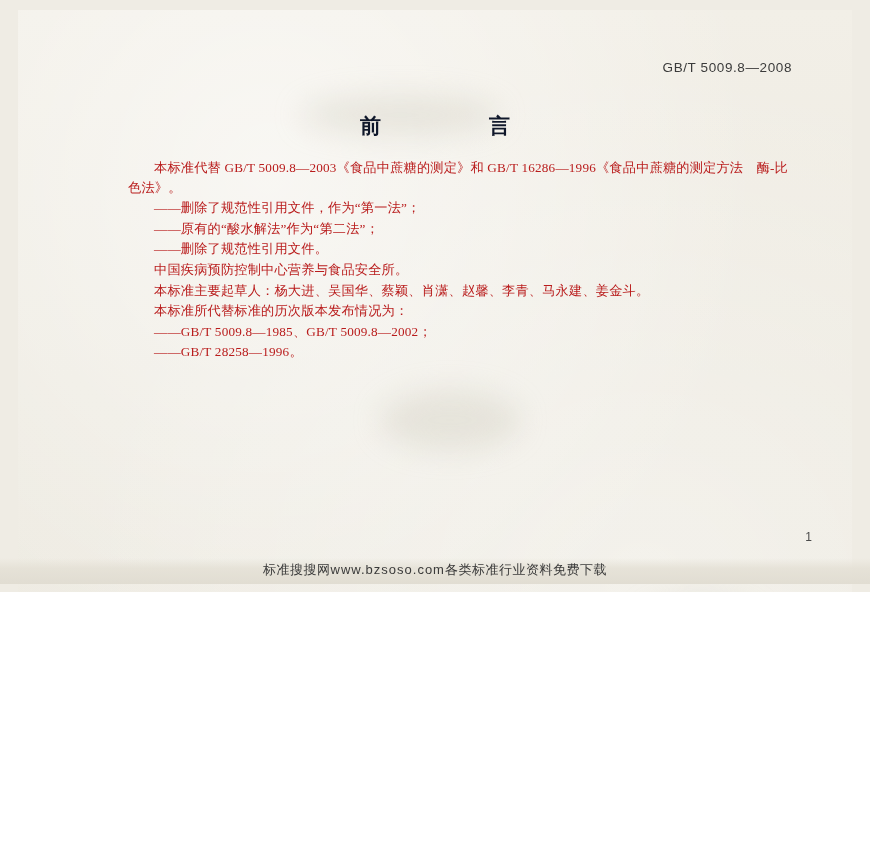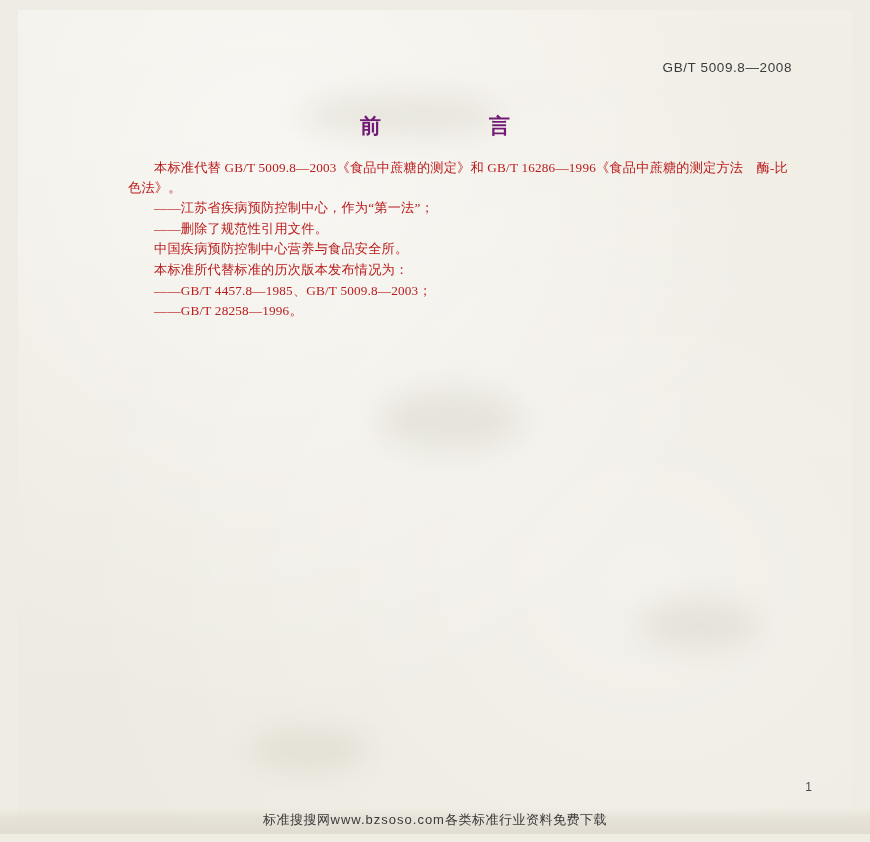--- a/index.html
+++ b/index.html
@@ -3,21 +3,21 @@
 <meta charset="utf-8">
 <style>
   html, body {
     margin: 0;
     padding: 0;
     background: #ffffff;
   }
   .page {
     position: relative;
     width: 870px;
-    height: 842px;
+    height: 592px;
     background: #efece4;
     overflow: hidden;
     font-family: "Liberation Serif", serif;
   }
   
   .paper {
     position: absolute;
     left: 18px;
     top: 10px;
     width: 834px;
@@ -44,21 +44,21 @@
     font-family: "Liberation Sans", sans-serif;
   }
   .doc-title {
     position: absolute;
     left: 0;
     right: 0;
     top: 112px;
     text-align: center;
     font-size: 21px;
     letter-spacing: 22px;
-    color: #701a75;
+    color: #0f172a;
     font-weight: bold;
     text-indent: 22px;
   }
   .body {
     position: absolute;
     left: 128px;
     top: 158px;
     width: 660px;
     color: #b91c1c;
     font-size: 13.2px;
@@ -116,25 +116,27 @@
   <div class="blotch" style="left:380px; top:390px; width:140px; height:60px;"></div>
   <div class="blotch" style="left:250px; top:730px; width:120px; height:40px;"></div>
   <div class="blotch" style="left:640px; top:600px; width:120px; height:50px;"></div>
 
   <div class="std-no">GB/T 5009.8—2008</div>
 
   <div class="doc-title">前　　言</div>
 
   <div class="body">
     <p class="p indent">本标准代替 GB/T 5009.8—2003《食品中蔗糖的测定》和 GB/T 16286—1996《食品中蔗糖的测定方法　酶-比色法》。</p>
-    <p class="p dash">——江苏省疾病预防控制中心，作为“第一法”；</p>
+    <p class="p dash">——删除了规范性引用文件，作为“第一法”；</p>
+    <p class="p dash">——原有的“酸水解法”作为“第二法”；</p>
     <p class="p dash">——删除了规范性引用文件。</p>
     <p class="p indent">中国疾病预防控制中心营养与食品安全所。</p>
+    <p class="p indent">本标准主要起草人：杨大进、吴国华、蔡颖、肖潇、赵馨、李青、马永建、姜金斗。</p>
     <p class="p indent">本标准所代替标准的历次版本发布情况为：</p>
-    <p class="p dash">——GB/T 4457.8—1985、GB/T 5009.8—2003；</p>
+    <p class="p dash">——GB/T 5009.8—1985、GB/T 5009.8—2002；</p>
     <p class="p dash">——GB/T 28258—1996。</p>
   </div>
 
   <div class="page-num">1</div>
 
   <div class="footer-band">
     <span class="footer-text">
       <span>标准搜搜网</span><span class="site">www.bzsoso.com</span><span>各类标准行业资料免费下载</span>
     </span>
   </div>

